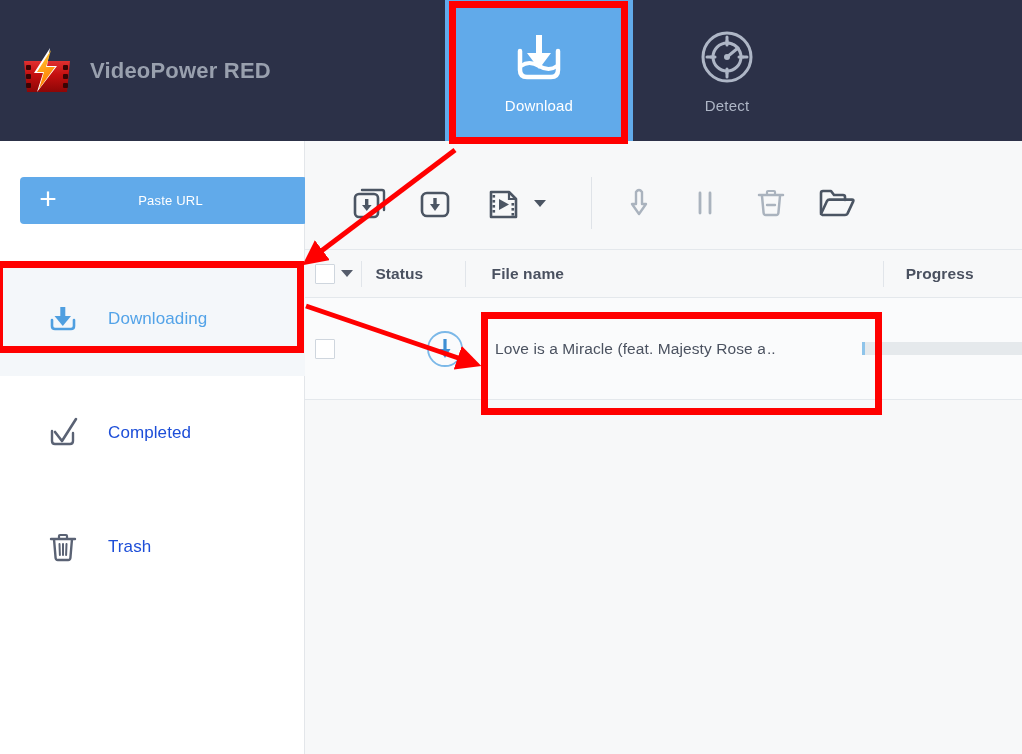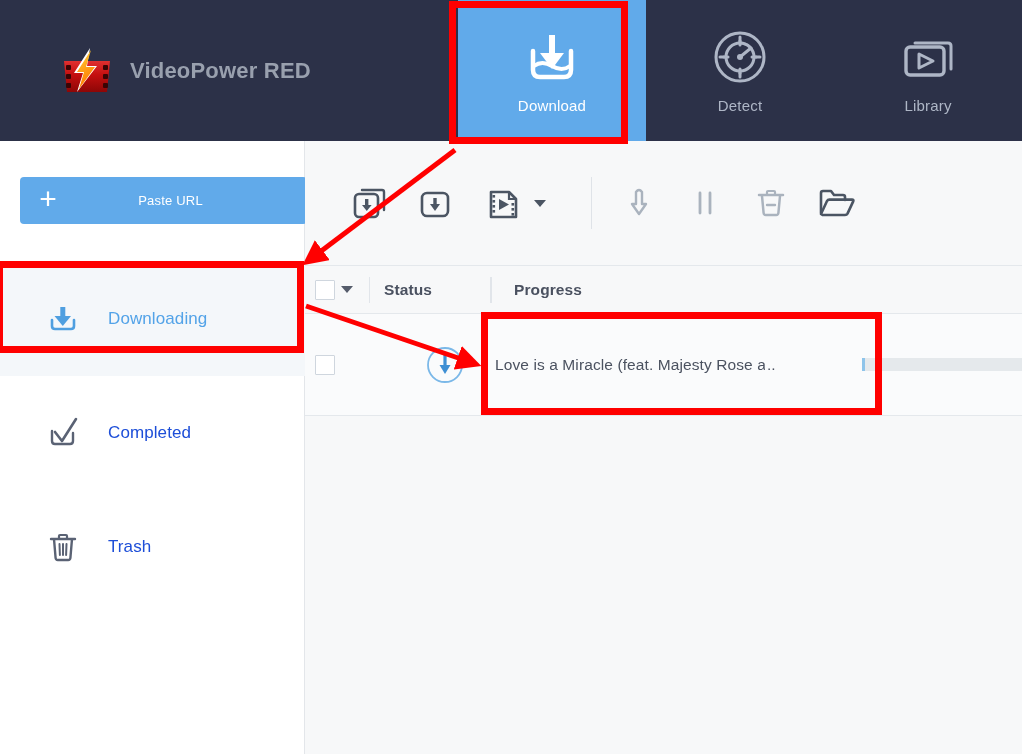--- a/index.html
+++ b/index.html
@@ -17,21 +17,21 @@
 
   
   .header {
     position: absolute; left: 0; top: 0;
     width: 1022px; height: 141px;
     background: #2c3148;
     display: flex; align-items: stretch;
   }
   .brand {
     display: flex; align-items: center;
-    padding-left: 20px; width: 445px; margin-left: 40px;
+    padding-left: 20px; width: 445px;
   }
   .brand-logo { width: 54px; height: 48px; position: relative; }
   .brand-title {
     margin-left: 16px;
     color: #99a0ae;
     font-size: 22px;
     font-weight: bold;
     letter-spacing: .2px;
     white-space: nowrap;
   }
@@ -120,21 +120,21 @@
   .tb-divider {
     width: 1px; height: 52px;
     background: #dfe3e8;
     margin: 0 24px 0 36px;
   }
   .tb-gap-a { width: 20px; }
   .tb-gap-b { width: 21px; }
   .tb-gap-c { width: 20px; }
 
   
-  .table { position: absolute; left: 0; top: 124px; width: 717px; }
+  .table { position: absolute; left: 0; top: 108px; width: 717px; }
   .th-row {
     height: 49px;
     display: flex; align-items: center;
     background: #f7f8f9;
     border-top: 1px solid #e4e8ec;
     border-bottom: 1px solid #e4e8ec;
   }
   .col-check { width: 64px; display:flex; align-items:center; padding-left: 10px; gap: 6px; }
   .col-status { width: 120px; display:flex; align-items:center; justify-content:flex-start; padding-left: 14px; }
   .col-name { width: 490px; display:flex; align-items:center; padding-left: 26px; }
@@ -256,30 +256,20 @@
               <circle cx="29" cy="12" r="1.6"></circle>
                 <circle cx="29" cy="44" r="1.6"></circle>
               <circle cx="13" cy="28" r="1.6"></circle>
                 <circle cx="45" cy="28" r="1.6"></circle>
             </g>
           </svg>
         </span>
         <span class="navlabel">Detect</span>
       </div>
 
-      <div class="navtab">
-        <span class="navicon">
-          <svg width="60" height="56" viewBox="0 0 60 56">
-            <path d="M17 14 L50 14 Q53 14 53 17 L53 40" fill="none" stroke="#aeb6c6" stroke-width="3" stroke-linecap="round"></path>
-            <rect x="8" y="18" width="38" height="28" rx="4" fill="none" stroke="#aeb6c6" stroke-width="3.4"></rect>
-            <path d="M21 25 L35 32 L21 39 Z" fill="none" stroke="#aeb6c6" stroke-width="3" stroke-linejoin="round"></path>
-          </svg>
-        </span>
-        <span class="navlabel">Library</span>
-      </div>
 
     </div>
   </div>
 
   <div class="body">
 
     <div class="sidebar">
 
       <div class="paste-url-btn">
         <span class="plus">+</span>
@@ -417,20 +407,23 @@
         <div class="th-row">
           <div class="col-check">
             <span class="checkbox"></span>
             <span class="caret-dn"></span>
           </div>
           <div class="vsep"></div>
           <div class="col-status">
             <span class="th-txt">Status</span>
           </div>
           <div class="vsep"></div>
+          <div class="col-name">
+            <span class="th-txt">File name</span>
+          </div>
           <div class="vsep"></div>
           <div class="col-progress">
             <span class="th-txt">Progress</span>
           </div>
         </div>
 
         <div class="tr-row">
           <div class="col-check">
             <span class="checkbox"></span>
           </div>

